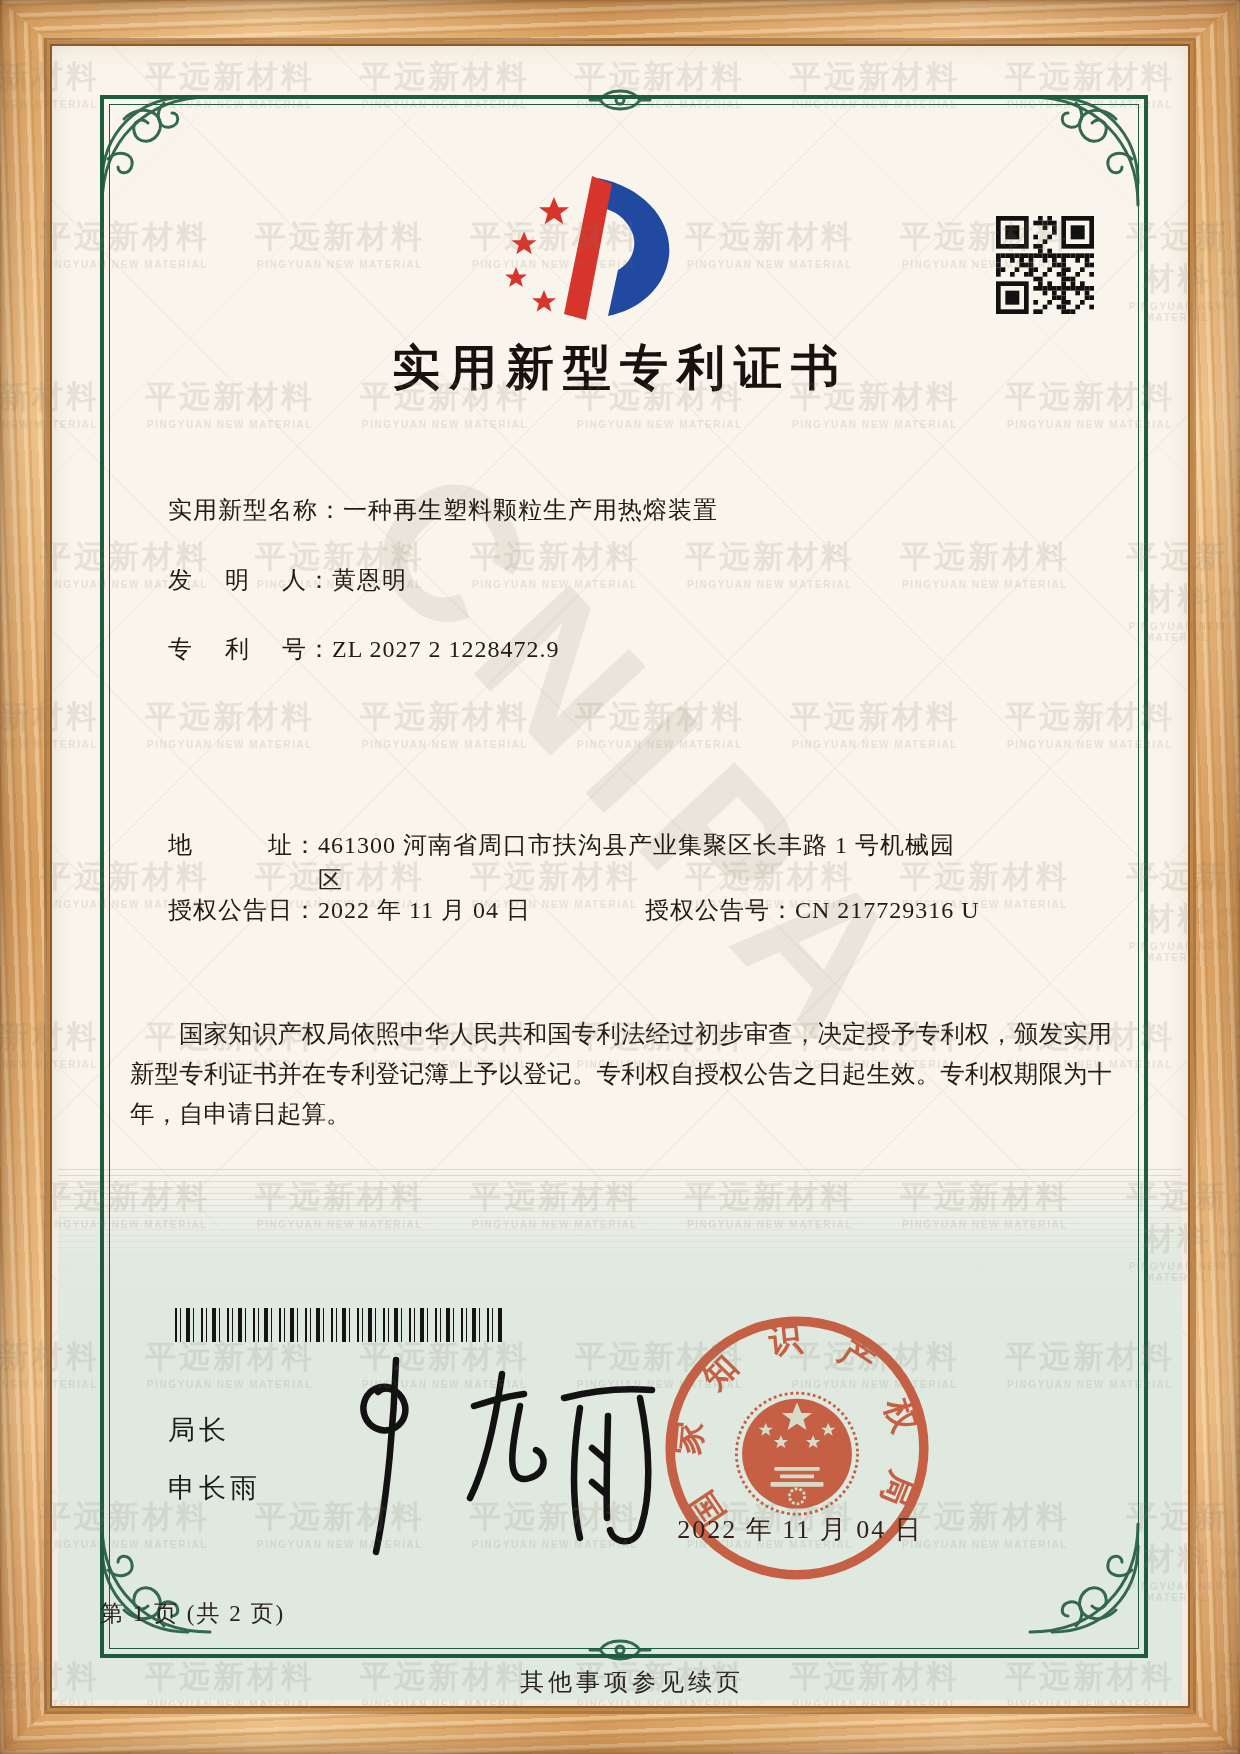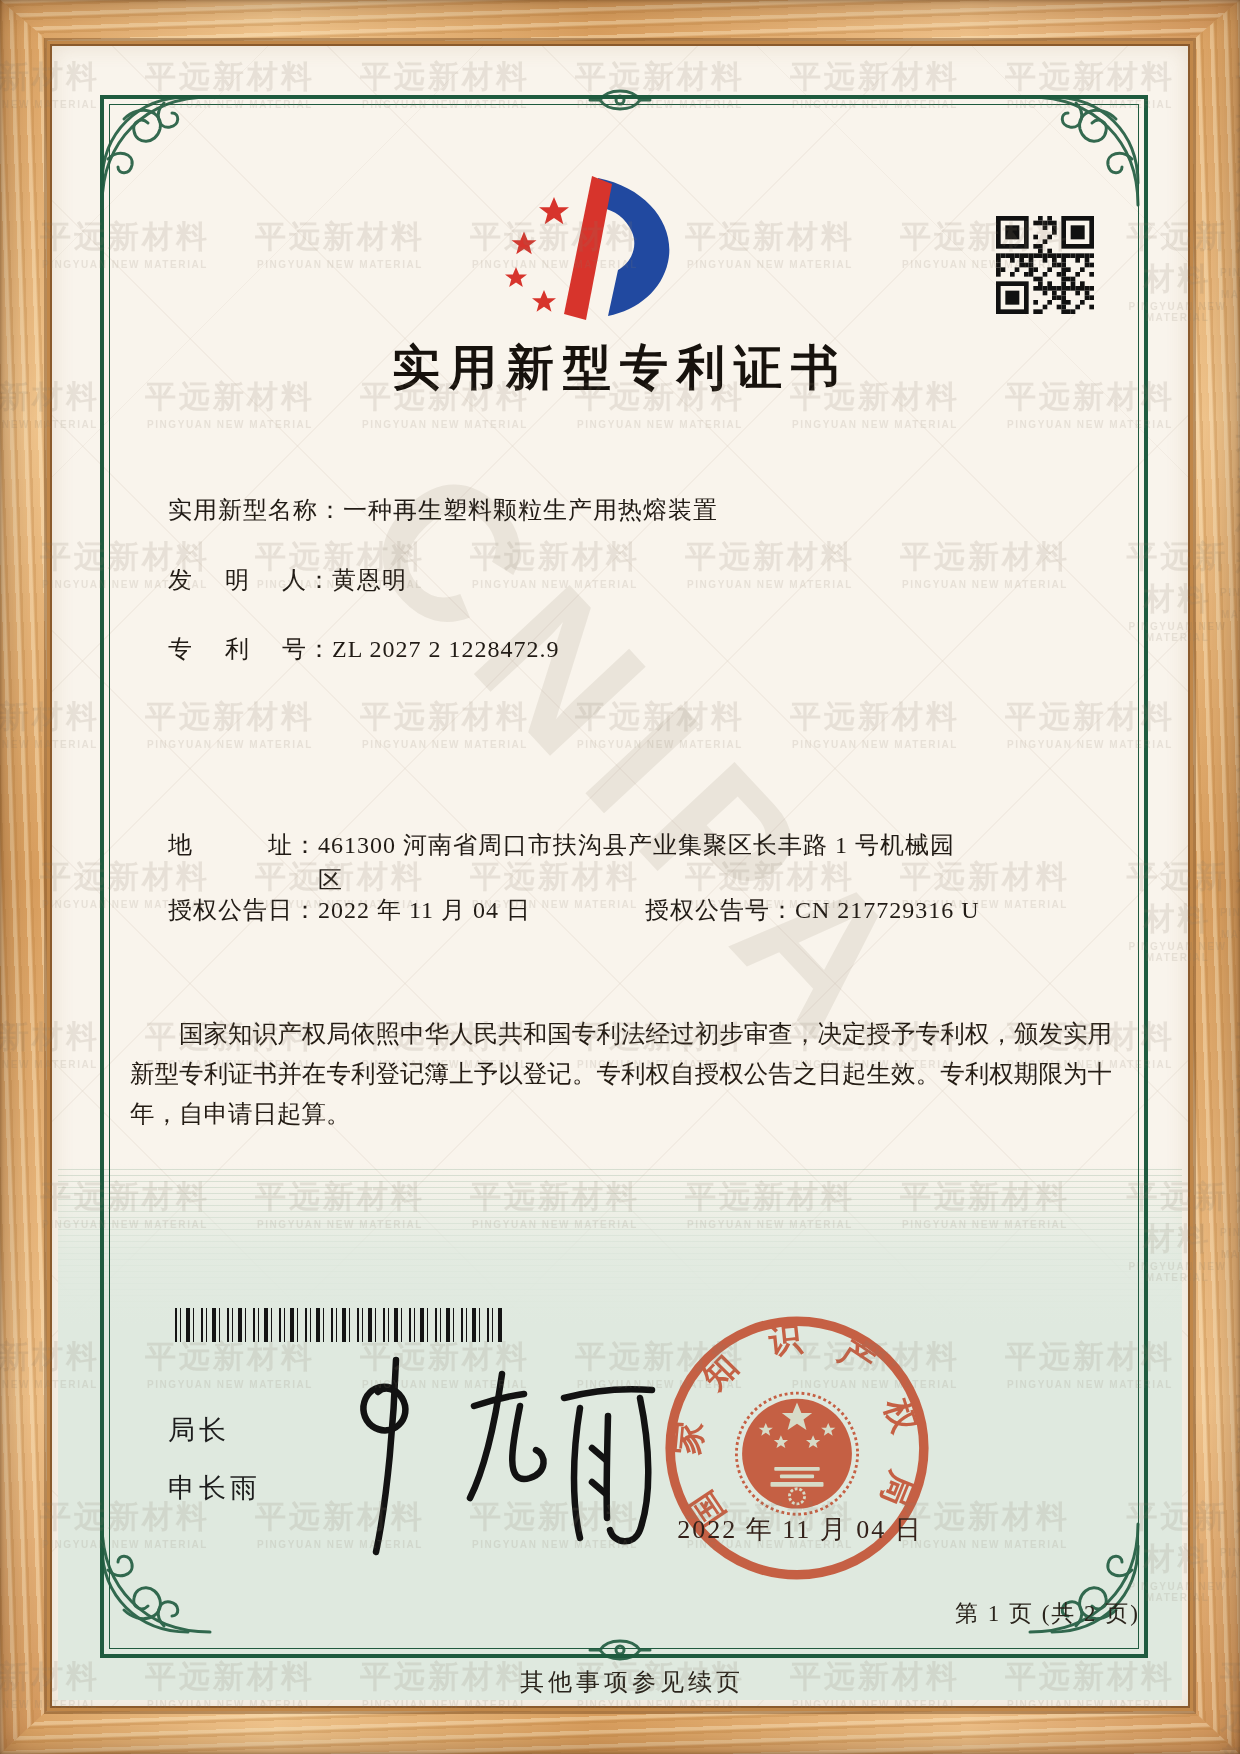--- a/index.html
+++ b/index.html
@@ -73,21 +73,21 @@
   .director{position:absolute;left:116px;top:1366px;font-size:27px;letter-spacing:4px;
     font-family:"Liberation Sans","DejaVu Sans",sans-serif;color:#1d1d1d;z-index:11;}
   .director div{margin-bottom:22px;}
   .signature{position:absolute;left:244px;top:1300px;width:400px;height:235px;z-index:12;}
   .seal{position:absolute;left:603px;top:1260px;width:284px;height:284px;z-index:13;
     mix-blend-mode:multiply;opacity:.92;}
   .seal-char{font-size:35px;font-weight:bold;fill:var(--seal-red);
     font-family:"Liberation Sans","DejaVu Sans",sans-serif;}
   .seal-date{position:absolute;left:598px;top:1466px;width:300px;text-align:center;z-index:14;
     font-size:26px;letter-spacing:2px;color:#33211a;}
-  .page-info{position:absolute;left:48px;width:1040px;top:1552px;text-align:right;
+  .page-info{position:absolute;left:48px;width:1040px;top:1552px;text-align:left;
     font-size:23px;letter-spacing:2px;z-index:11;color:#2a241c;}
   .cont-note{position:absolute;left:0;width:1160px;top:1620px;text-align:center;
     font-size:24px;letter-spacing:4px;z-index:11;color:#2a241c;}
   .g-stroke{fill:none;stroke:var(--border-green);stroke-width:3;stroke-linecap:round;opacity:.9;}
   .sig-stroke{fill:none;stroke:#121212;stroke-width:6.5;stroke-linecap:round;stroke-linejoin:round;}
 </style>
 </head>
 <body>
 
 <div class="wood-strip wood-left"></div>

